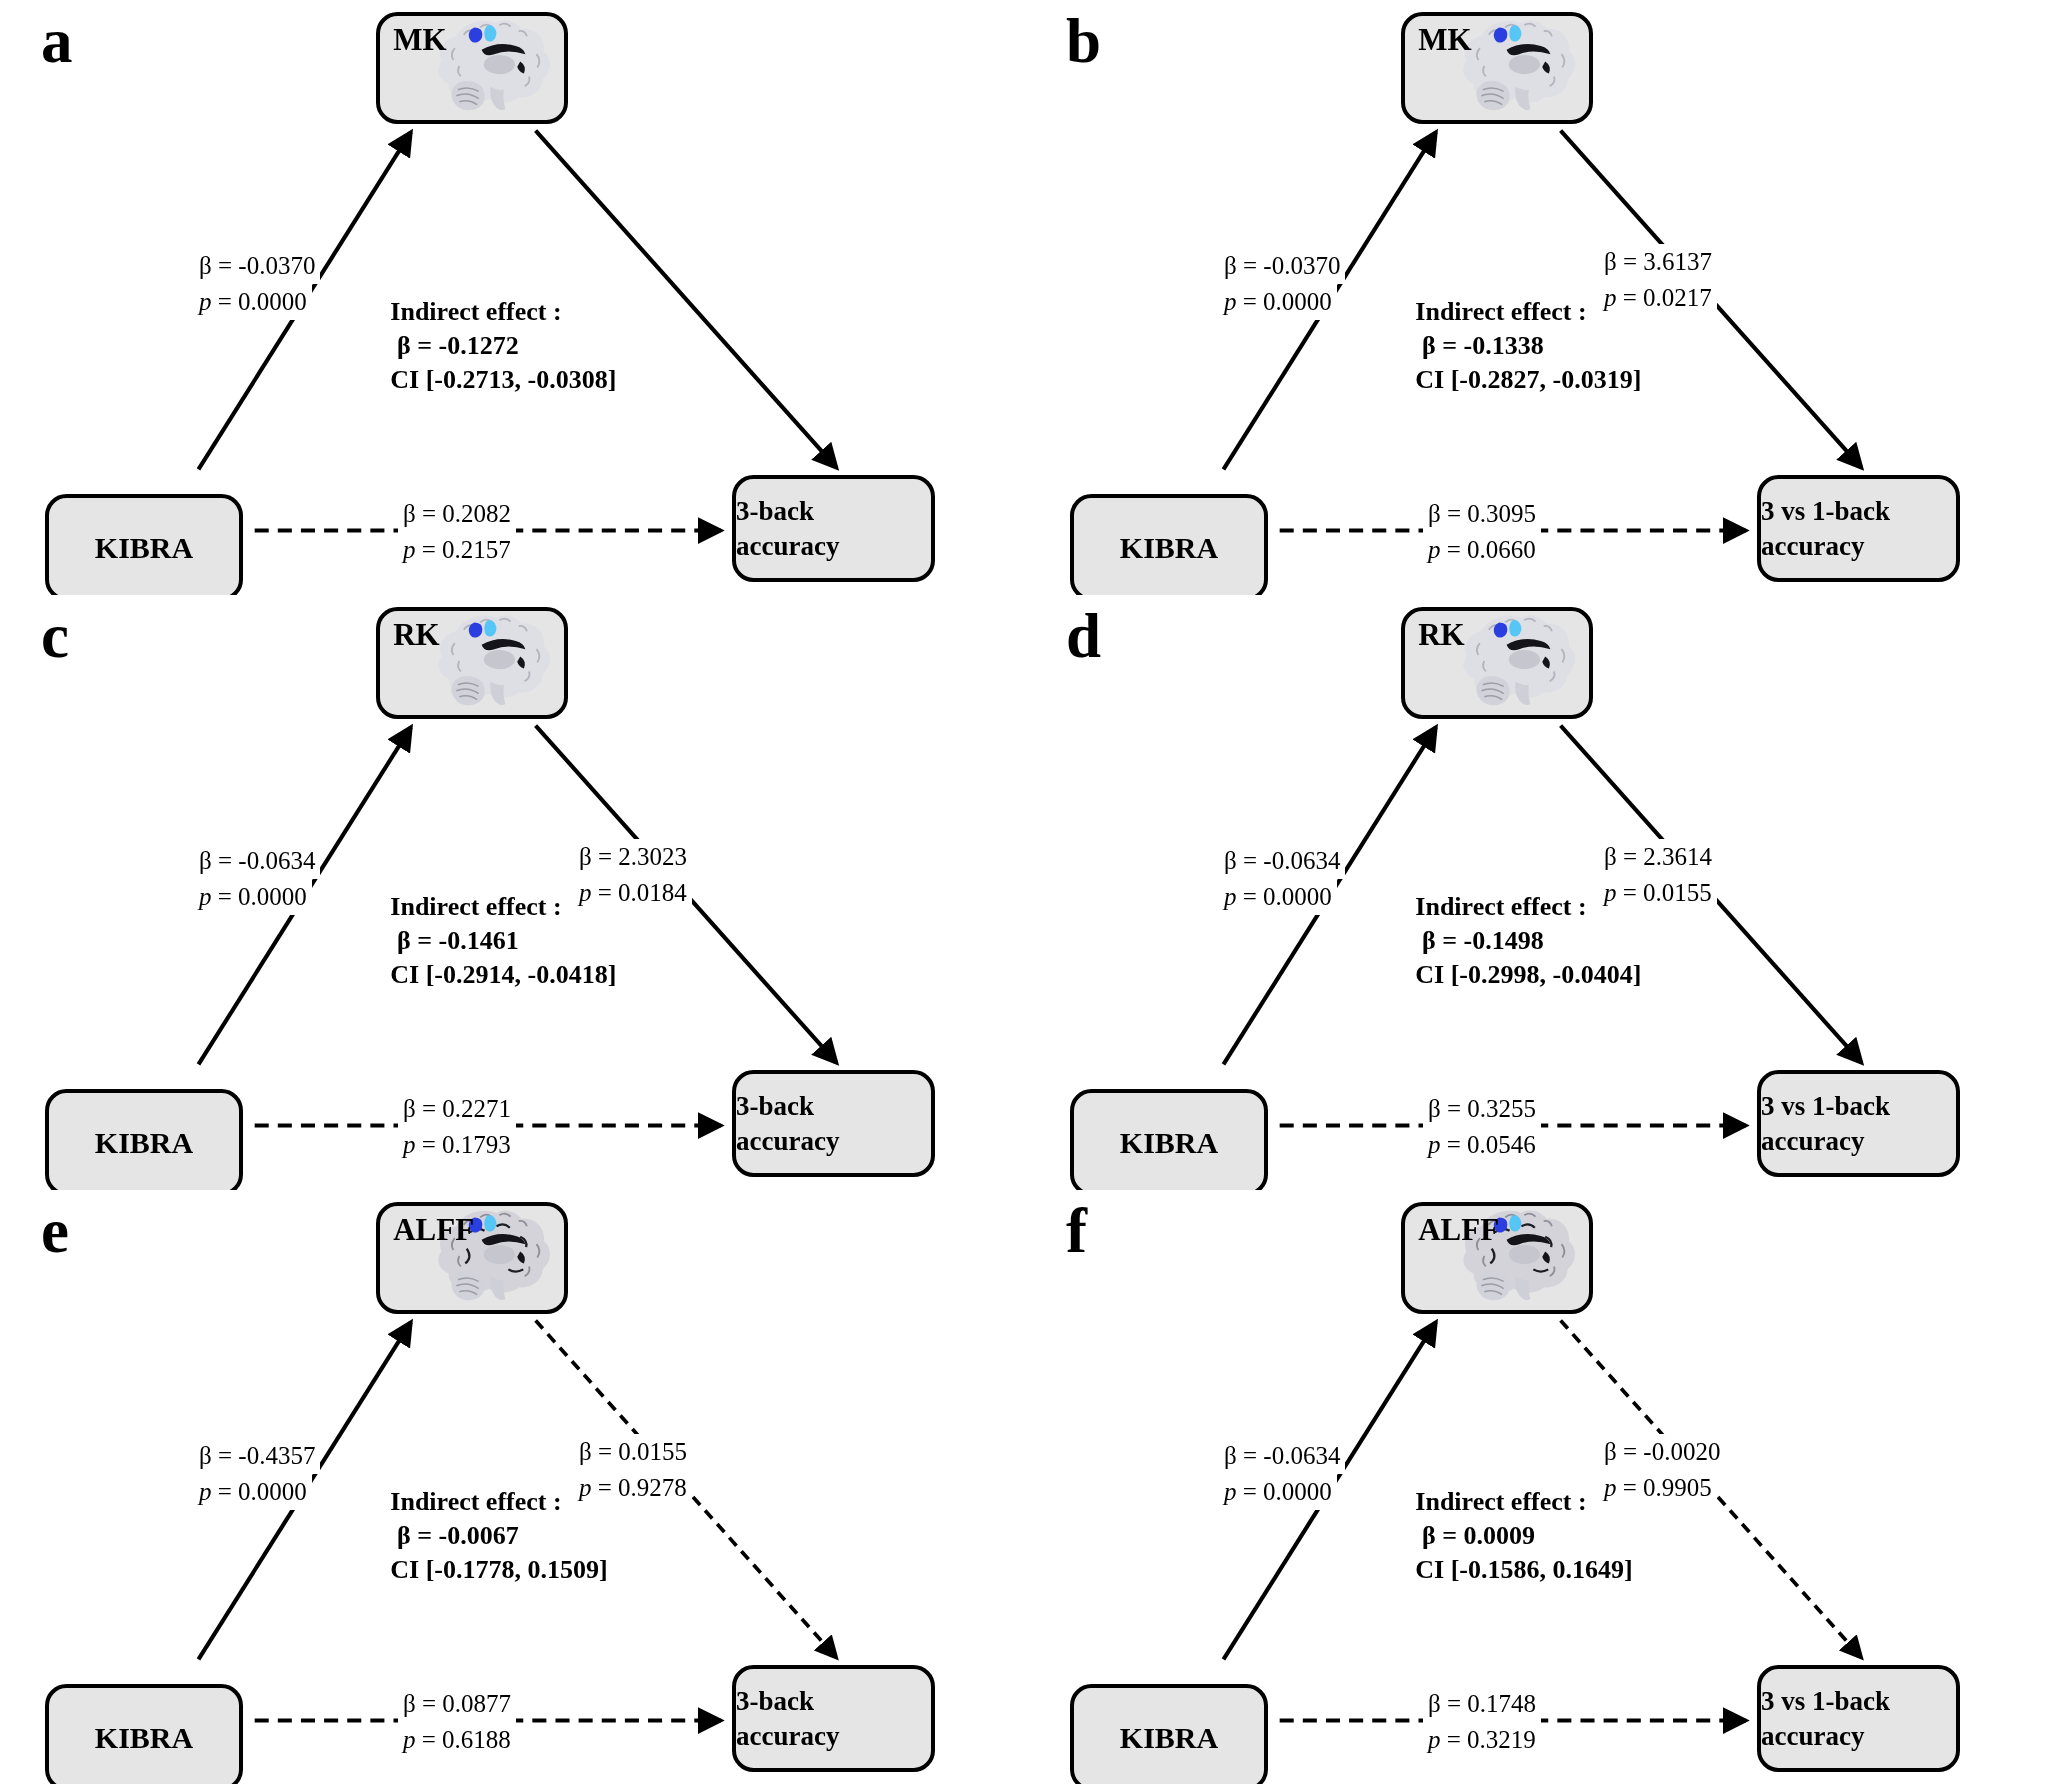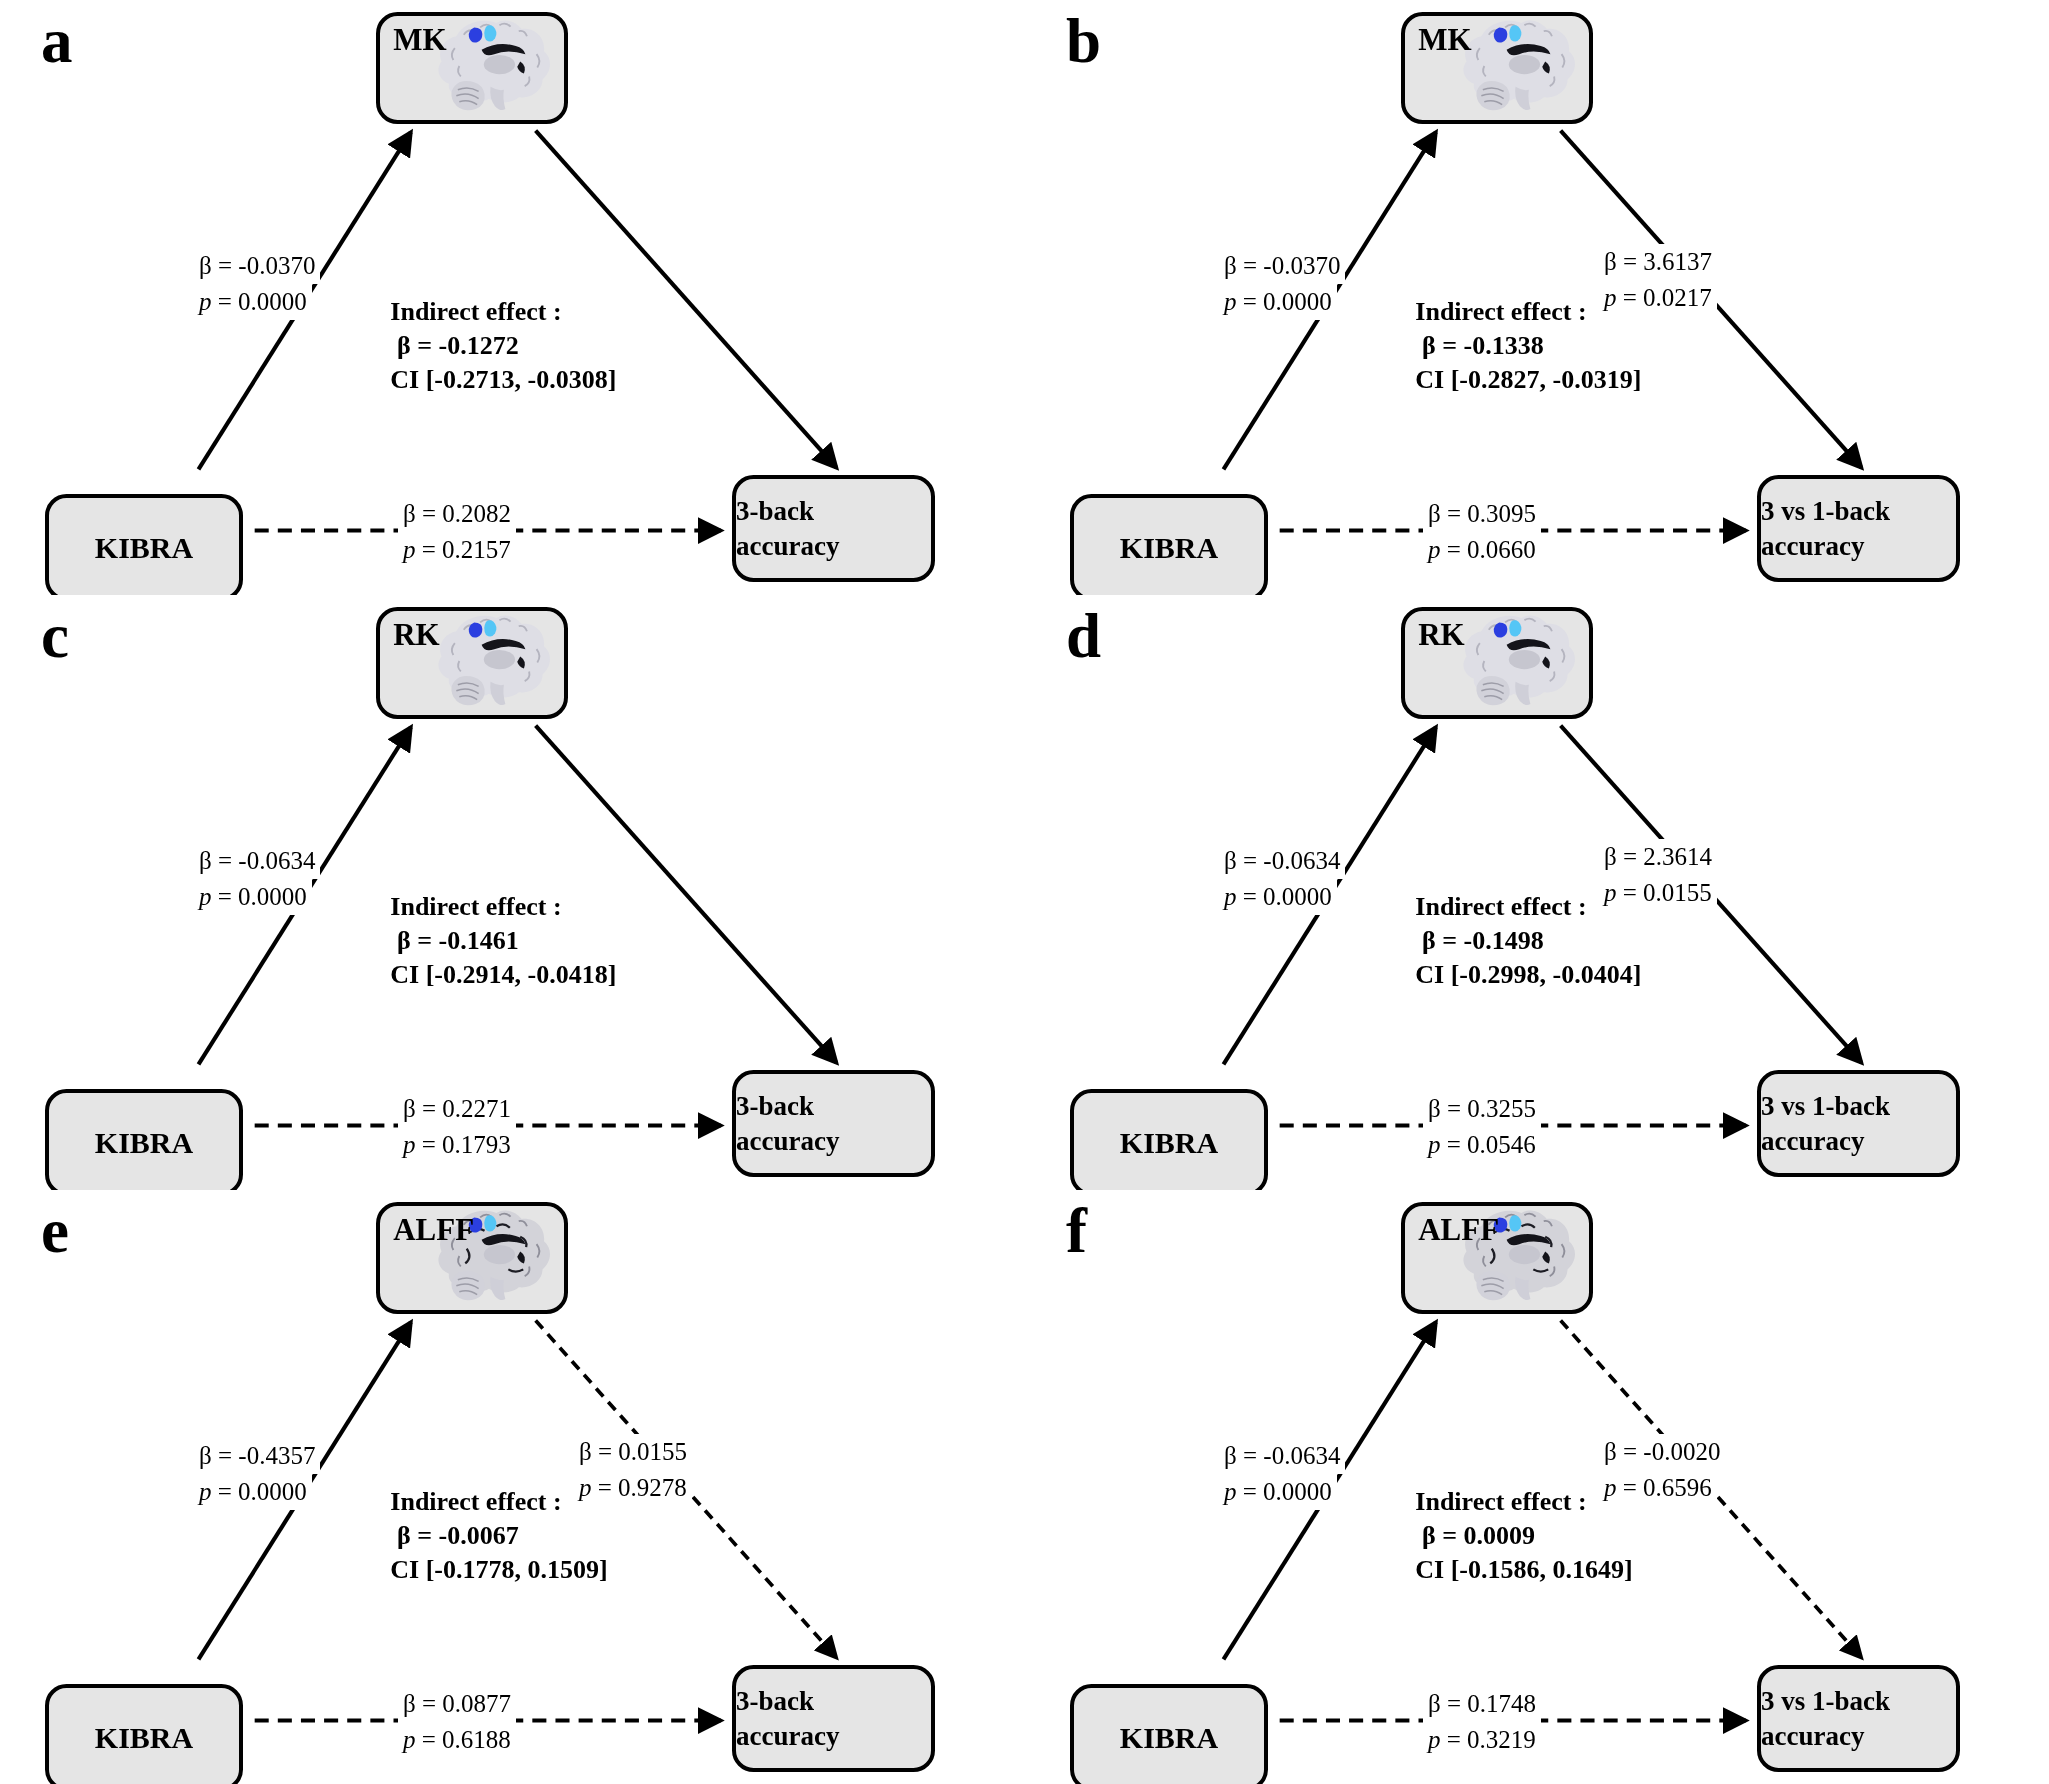--- a/index.html
+++ b/index.html
@@ -250,20 +250,24 @@
     <div class="node outcome-node">
       <span class="node-label">3-back</span>
       <span class="node-label">accuracy</span>
     </div>
 
     <div class="path-label a-label">
       <span class="line">β = -0.0634</span>
       <span class="line"><i class="it">p</i><span> = 0.0000</span></span>
     </div>
 
+    <div class="path-label b-label">
+      <span class="line">β = 2.3023</span>
+      <span class="line"><i class="it">p</i><span> = 0.0184</span></span>
+    </div>
 
     <div class="path-label c-label">
       <span class="line">β = 0.2271</span>
       <span class="line"><i class="it">p</i><span> = 0.1793</span></span>
     </div>
 
     <div class="indirect">
       <div>Indirect effect :</div>
       <div class="ind-beta">β = -0.1461</div>
       <div>CI [-0.2914, -0.0418]</div>
@@ -476,21 +480,21 @@
       <span class="node-label">accuracy</span>
     </div>
 
     <div class="path-label a-label">
       <span class="line">β = -0.0634</span>
       <span class="line"><i class="it">p</i><span> = 0.0000</span></span>
     </div>
 
     <div class="path-label b-label">
       <span class="line">β = -0.0020</span>
-      <span class="line"><i class="it">p</i><span> = 0.6596</span></span>
+      <span class="line"><i class="it">p</i><span> = 0.9905</span></span>
     </div>
 
     <div class="path-label c-label">
       <span class="line">β = 0.1748</span>
       <span class="line"><i class="it">p</i><span> = 0.3219</span></span>
     </div>
 
     <div class="indirect">
       <div>Indirect effect :</div>
       <div class="ind-beta">β = 0.0009</div>

